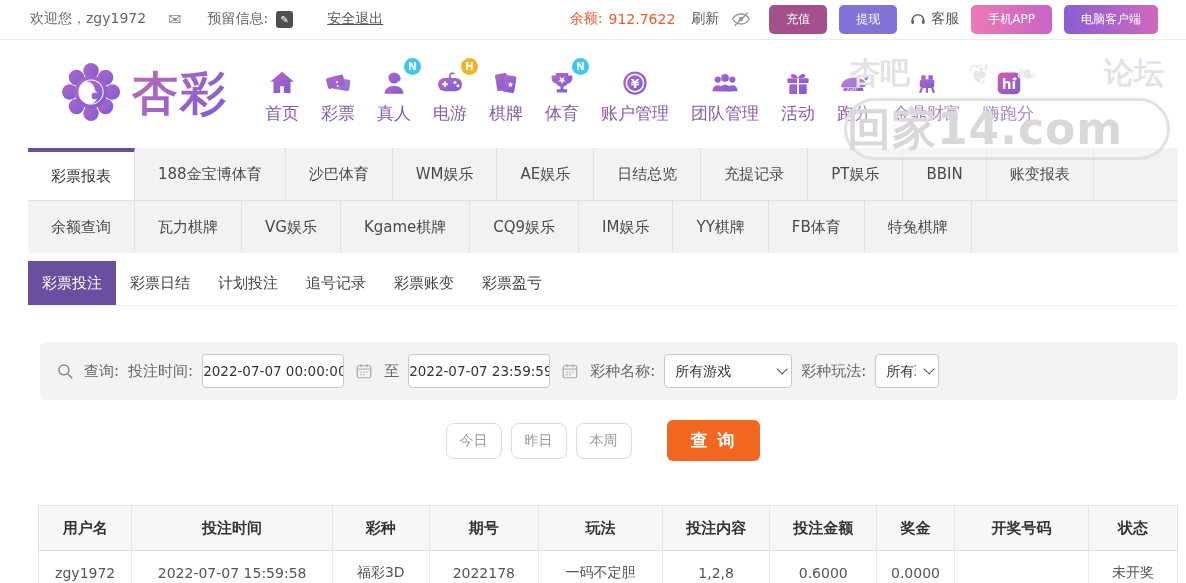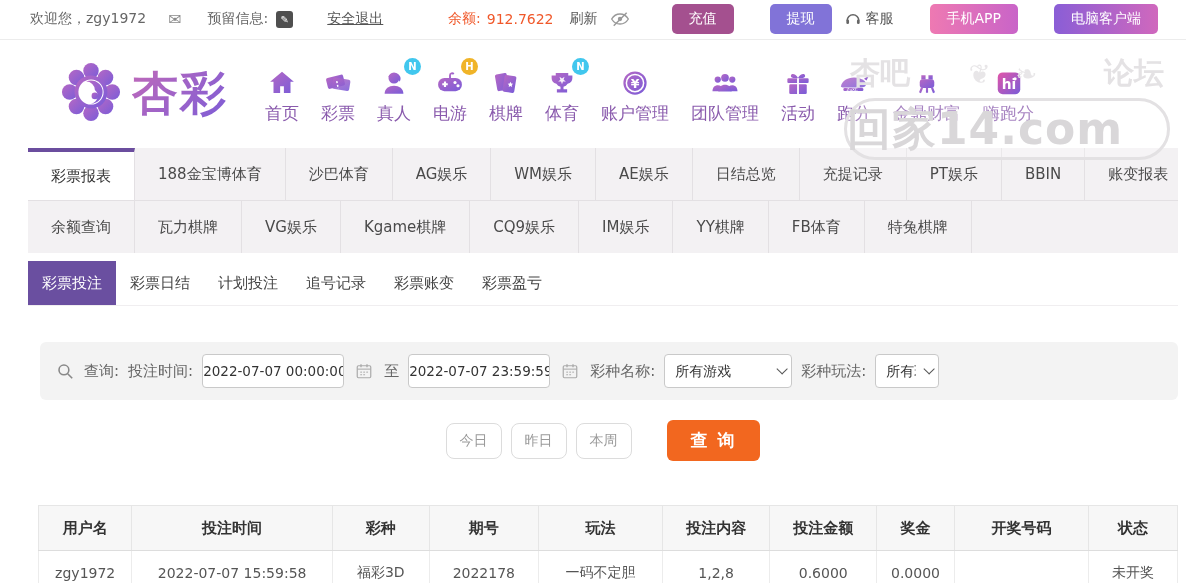--- a/index.html
+++ b/index.html
@@ -13,22 +13,22 @@
   .tb-mail { color:#8a8a8a; font-size:16px; margin-right:26px; cursor:pointer; }
   .tb-reserved { margin-right:8px; }
   .tb-edit { width:17px; height:17px; background:#4f4f4f; border-radius:3px; color:#fff;
     font-size:10px; display:inline-flex; align-items:center; justify-content:center;
     margin-right:34px; cursor:pointer; }
   .tb-logout { color:#555; text-decoration:underline; cursor:pointer; }
   .tb-right { margin-left:auto; display:flex; align-items:center; gap:12px; }
   .tb-balance { color:#f0582a; }
   .tb-refresh { color:#555; cursor:pointer; margin-left:4px; }
   .tb-eye { display:inline-flex; cursor:pointer; margin-right:6px; }
-  .tb-btn { border:none; border-radius:5px; color:#fff; font-size:14px;
-    padding:6px 17px; cursor:pointer; font-family:inherit;margin-left:24px; }
+  .tb-btn { border:none; border-radius:5px; color:#fff; font-size:12px;
+    padding:6px 17px; cursor:pointer; font-family:inherit; }
   .btn-deposit { background:#a4508f; }
   .btn-withdraw { background:#8173d8; }
   .tb-service { display:flex; align-items:center; gap:4px; color:#555; cursor:pointer; }
   .btn-app { background:linear-gradient(90deg,#ee79b2,#c964c8); }
   .btn-pc  { background:linear-gradient(90deg,#8a5ed6,#d068bd); }
 
   
   .header { height:108px; display:flex; align-items:center; padding-left:60px;
     position:relative; background:#fff; }
   .logo { display:flex; align-items:center; gap:10px; cursor:pointer; }
@@ -331,21 +331,20 @@
       <span class="wm-main">回家14.com</span>
     </div>
   </div>
 </div>
 
 <div class="tabs-wrap">
   <div class="tabs-row tabs-row1">
     <div class="tab active">彩票报表</div>
     <div class="tab">188金宝博体育</div>
     <div class="tab">沙巴体育</div>
-    <div class="tab">AG娱乐</div>
     <div class="tab">WM娱乐</div>
     <div class="tab">AE娱乐</div>
     <div class="tab">日结总览</div>
     <div class="tab">充提记录</div>
     <div class="tab">PT娱乐</div>
     <div class="tab">BBIN</div>
     <div class="tab">账变报表</div>
 
   </div>
   <div class="tabs-row">

